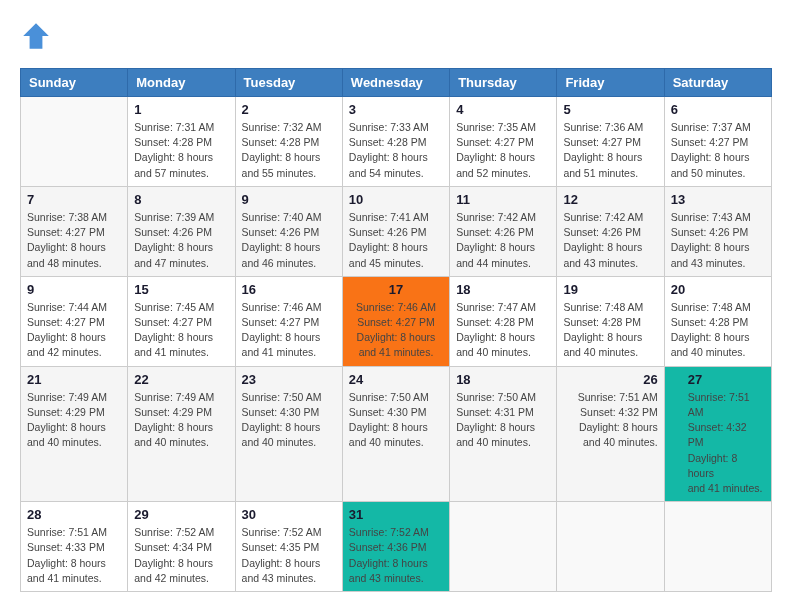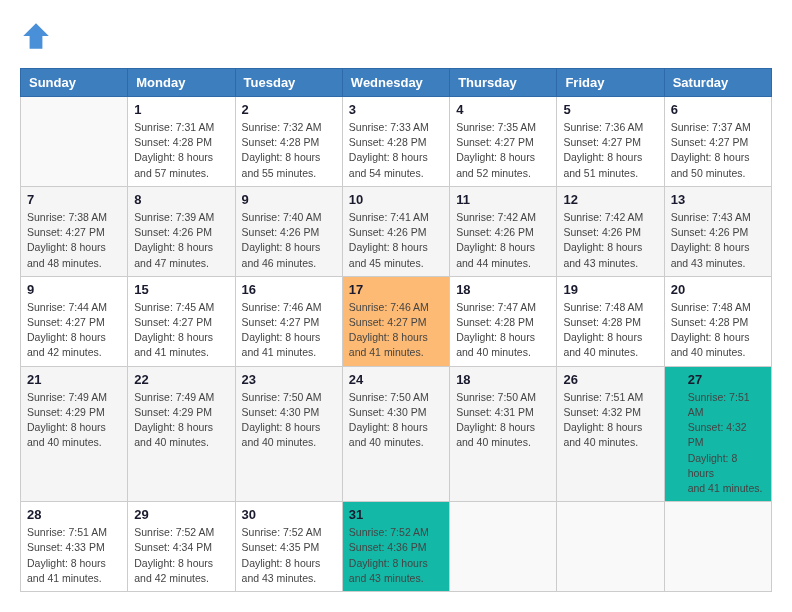--- a/index.html
+++ b/index.html
@@ -185,21 +185,21 @@
           <div class="day-info">Sunrise: 7:44 AM<br>Sunset: 4:27 PM<br>Daylight: 8 hours<br>and 42 minutes.</div>
         </td>
         <td style="background: rgb(255, 255, 255);">
           <div class="day-number">15</div>
           <div class="day-info">Sunrise: 7:45 AM<br>Sunset: 4:27 PM<br>Daylight: 8 hours<br>and 41 minutes.</div>
         </td>
         <td style="background: rgb(255, 255, 255);">
           <div class="day-number">16</div>
           <div class="day-info">Sunrise: 7:46 AM<br>Sunset: 4:27 PM<br>Daylight: 8 hours<br>and 41 minutes.</div>
         </td>
-        <td style="background: #fdba74;">
+        <td style="background: #f97316; text-align: center;">
           <div class="day-number">17</div>
           <div class="day-info">Sunrise: 7:46 AM<br>Sunset: 4:27 PM<br>Daylight: 8 hours<br>and 41 minutes.</div>
         </td>
         <td style="background: rgb(255, 255, 255);">
           <div class="day-number">18</div>
           <div class="day-info">Sunrise: 7:47 AM<br>Sunset: 4:28 PM<br>Daylight: 8 hours<br>and 40 minutes.</div>
         </td>
         <td style="background: rgb(255, 255, 255);">
           <div class="day-number">19</div>
           <div class="day-info">Sunrise: 7:48 AM<br>Sunset: 4:28 PM<br>Daylight: 8 hours<br>and 40 minutes.</div>
@@ -223,21 +223,21 @@
           <div class="day-info">Sunrise: 7:50 AM<br>Sunset: 4:30 PM<br>Daylight: 8 hours<br>and 40 minutes.</div>
         </td>
         <td style="background: rgb(245, 245, 245);">
           <div class="day-number">24</div>
           <div class="day-info">Sunrise: 7:50 AM<br>Sunset: 4:30 PM<br>Daylight: 8 hours<br>and 40 minutes.</div>
         </td>
         <td style="background: rgb(245, 245, 245);">
           <div class="day-number">18</div>
           <div class="day-info">Sunrise: 7:50 AM<br>Sunset: 4:31 PM<br>Daylight: 8 hours<br>and 40 minutes.</div>
         </td>
-        <td style="background: rgb(245, 245, 245);">
+        <td style="background: rgb(245, 245, 245); text-align: right;">
           <div class="day-number">26</div>
           <div class="day-info">Sunrise: 7:51 AM<br>Sunset: 4:32 PM<br>Daylight: 8 hours<br>and 40 minutes.</div>
         </td>
         <td style="background: #14b8a6; padding-left: 23px;">
           <div class="day-number">27</div>
           <div class="day-info">Sunrise: 7:51 AM<br>Sunset: 4:32 PM<br>Daylight: 8 hours<br>and 41 minutes.</div>
         </td>
       </tr>
       <tr>
         <td style="background: rgb(255, 255, 255);">

